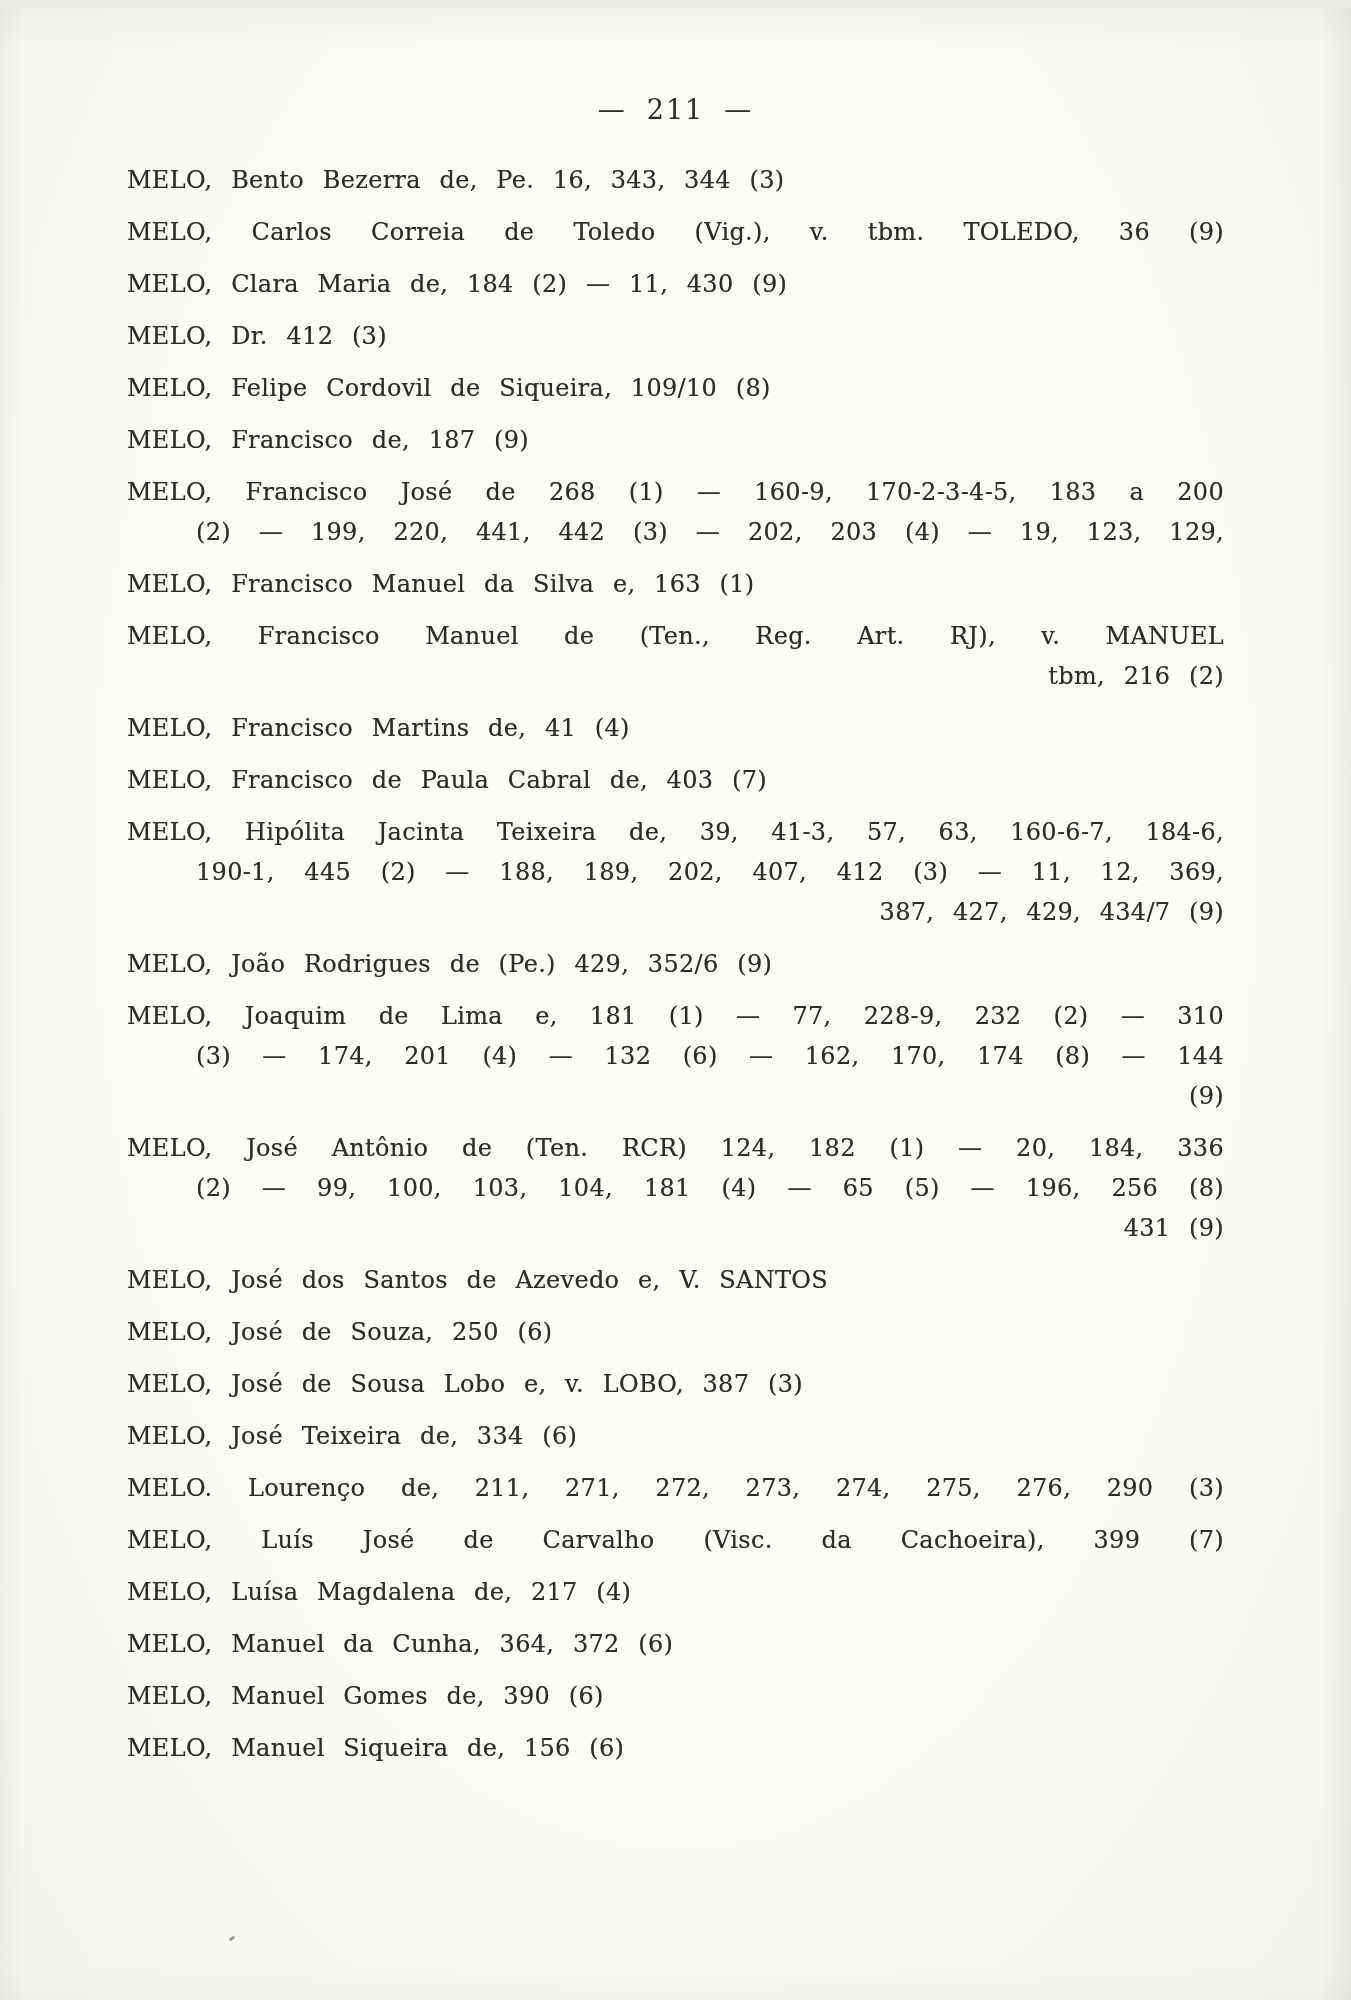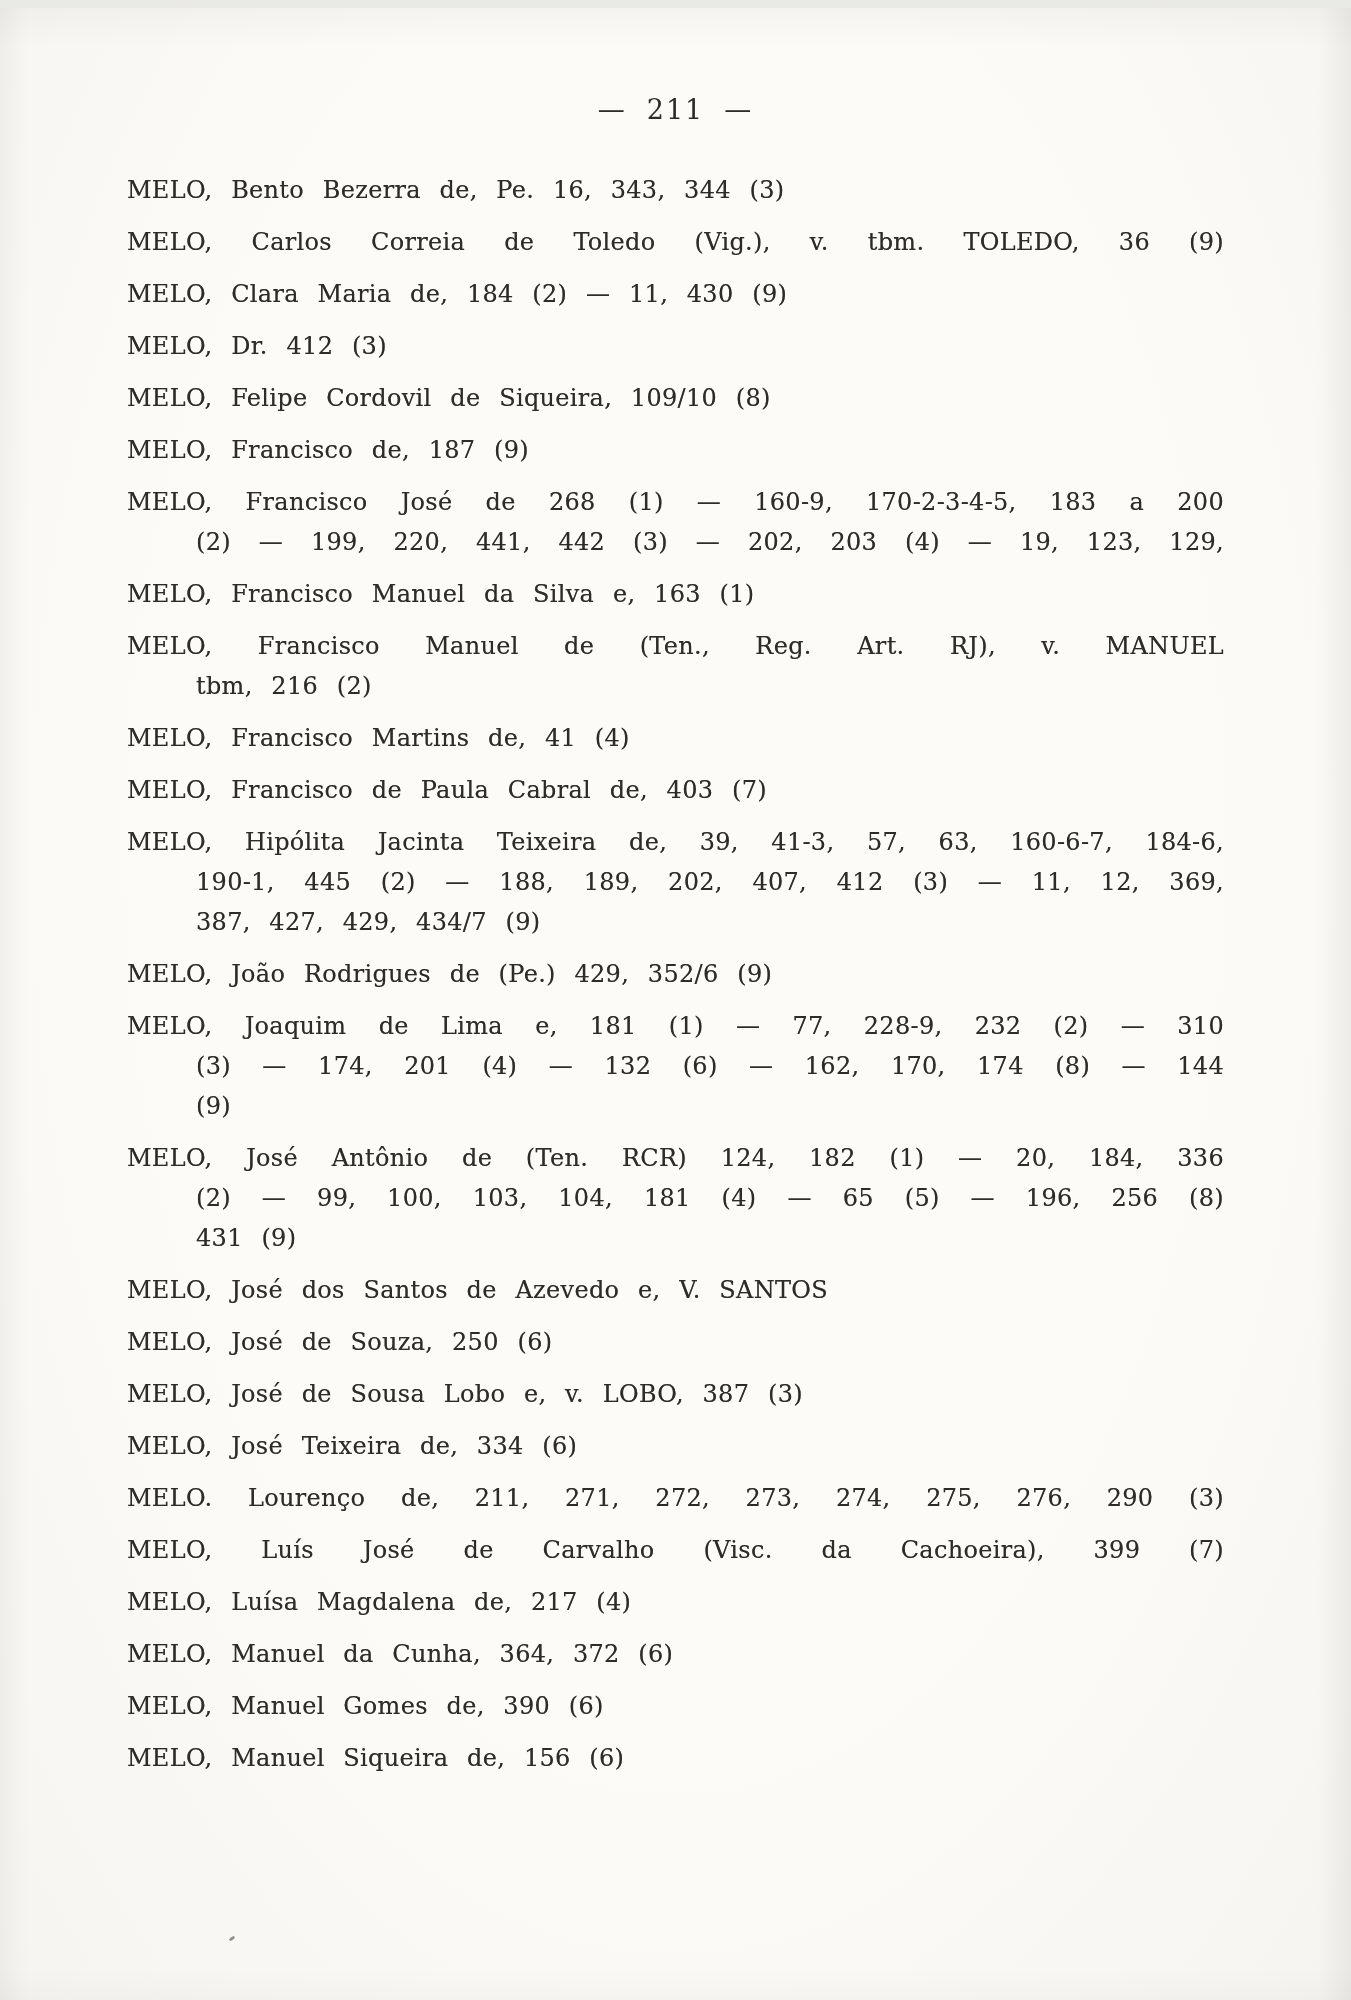--- a/index.html
+++ b/index.html
@@ -25,37 +25,38 @@
     top: 86px;
     left: 127px;
     width: 1097px;
     text-align: center;
     font-size: 27px;
     letter-spacing: 2px;
     word-spacing: 0.35em;
   }
   .entries {
     position: absolute;
-    top: 162px;
+    top: 152px;
     left: 127px;
     width: 1097px;
   }
   .entry {
     margin-bottom: 12px;
   }
   .line {
     font-size: 24px;
     line-height: 40px;
     letter-spacing: 0.3px;
     word-spacing: 0.45em;
     white-space: nowrap;
     text-shadow: 0 0 0.5px rgba(40,38,34,0.55);
   }
   .line.indent {
     margin-left: 69px;
+    text-align: right;
   }
   .line.fill {
     white-space: normal;
     text-align: justify;
     text-align-last: justify;
   }
   .speck {
     position: absolute;
     left: 229px;
     top: 1929px;

